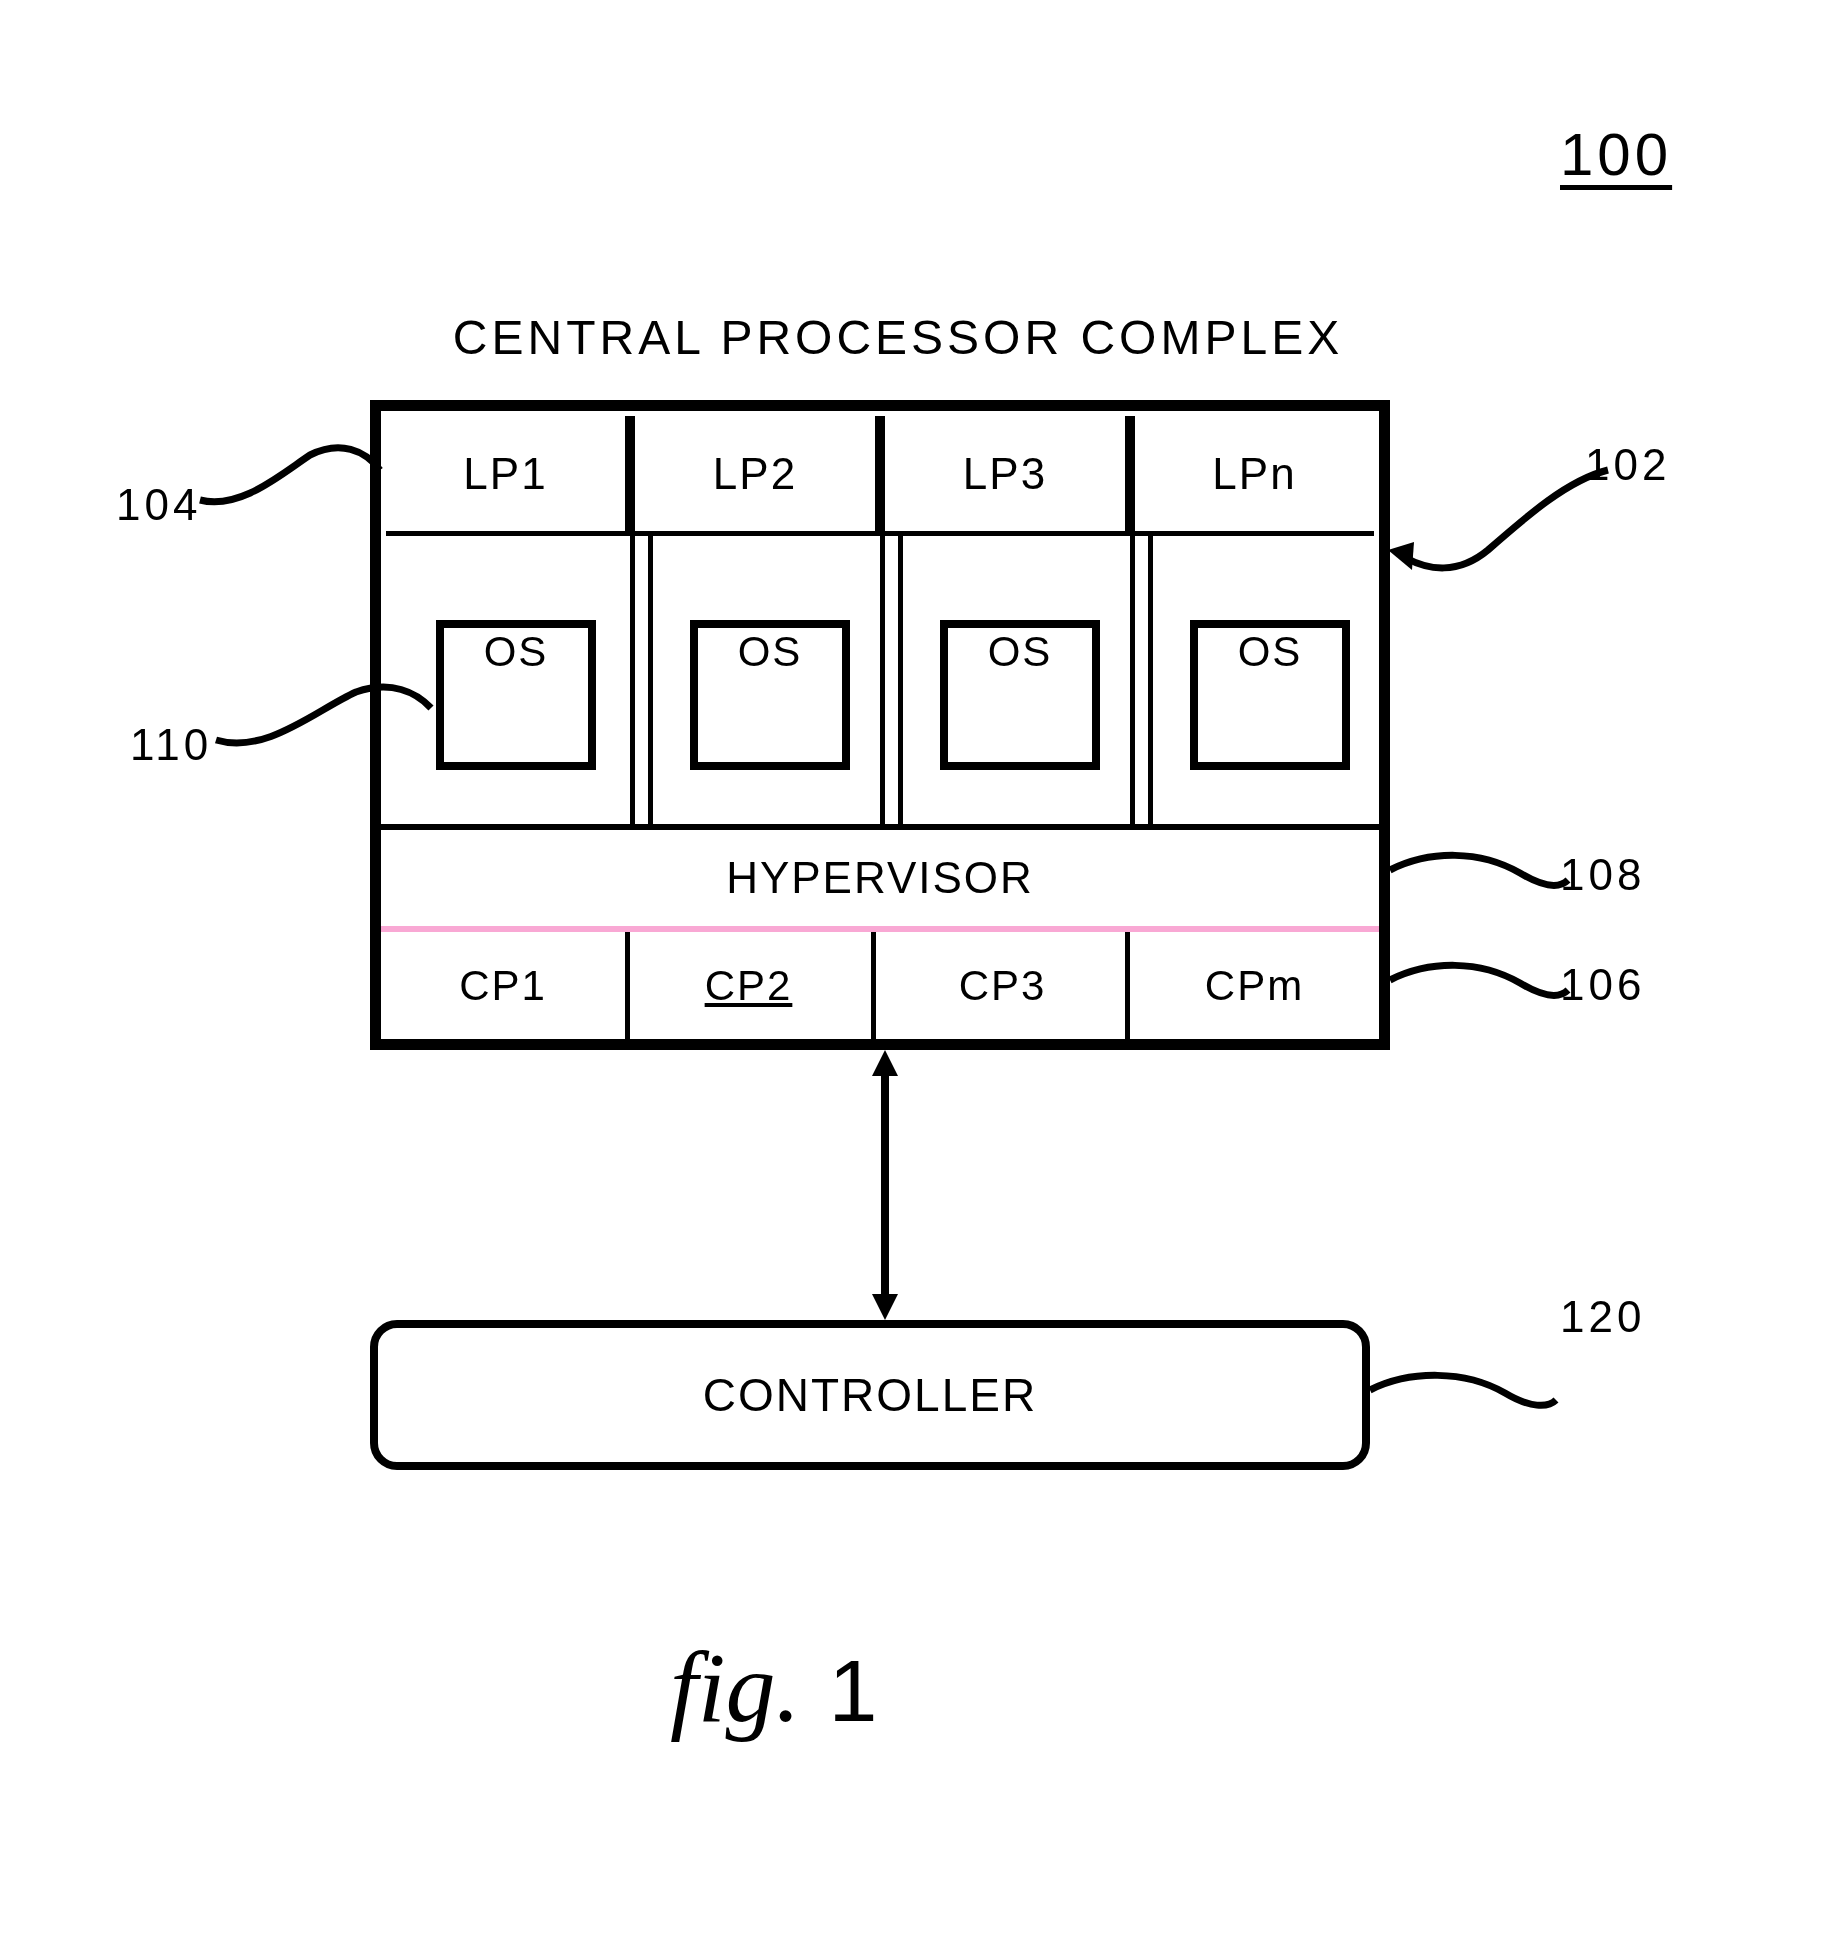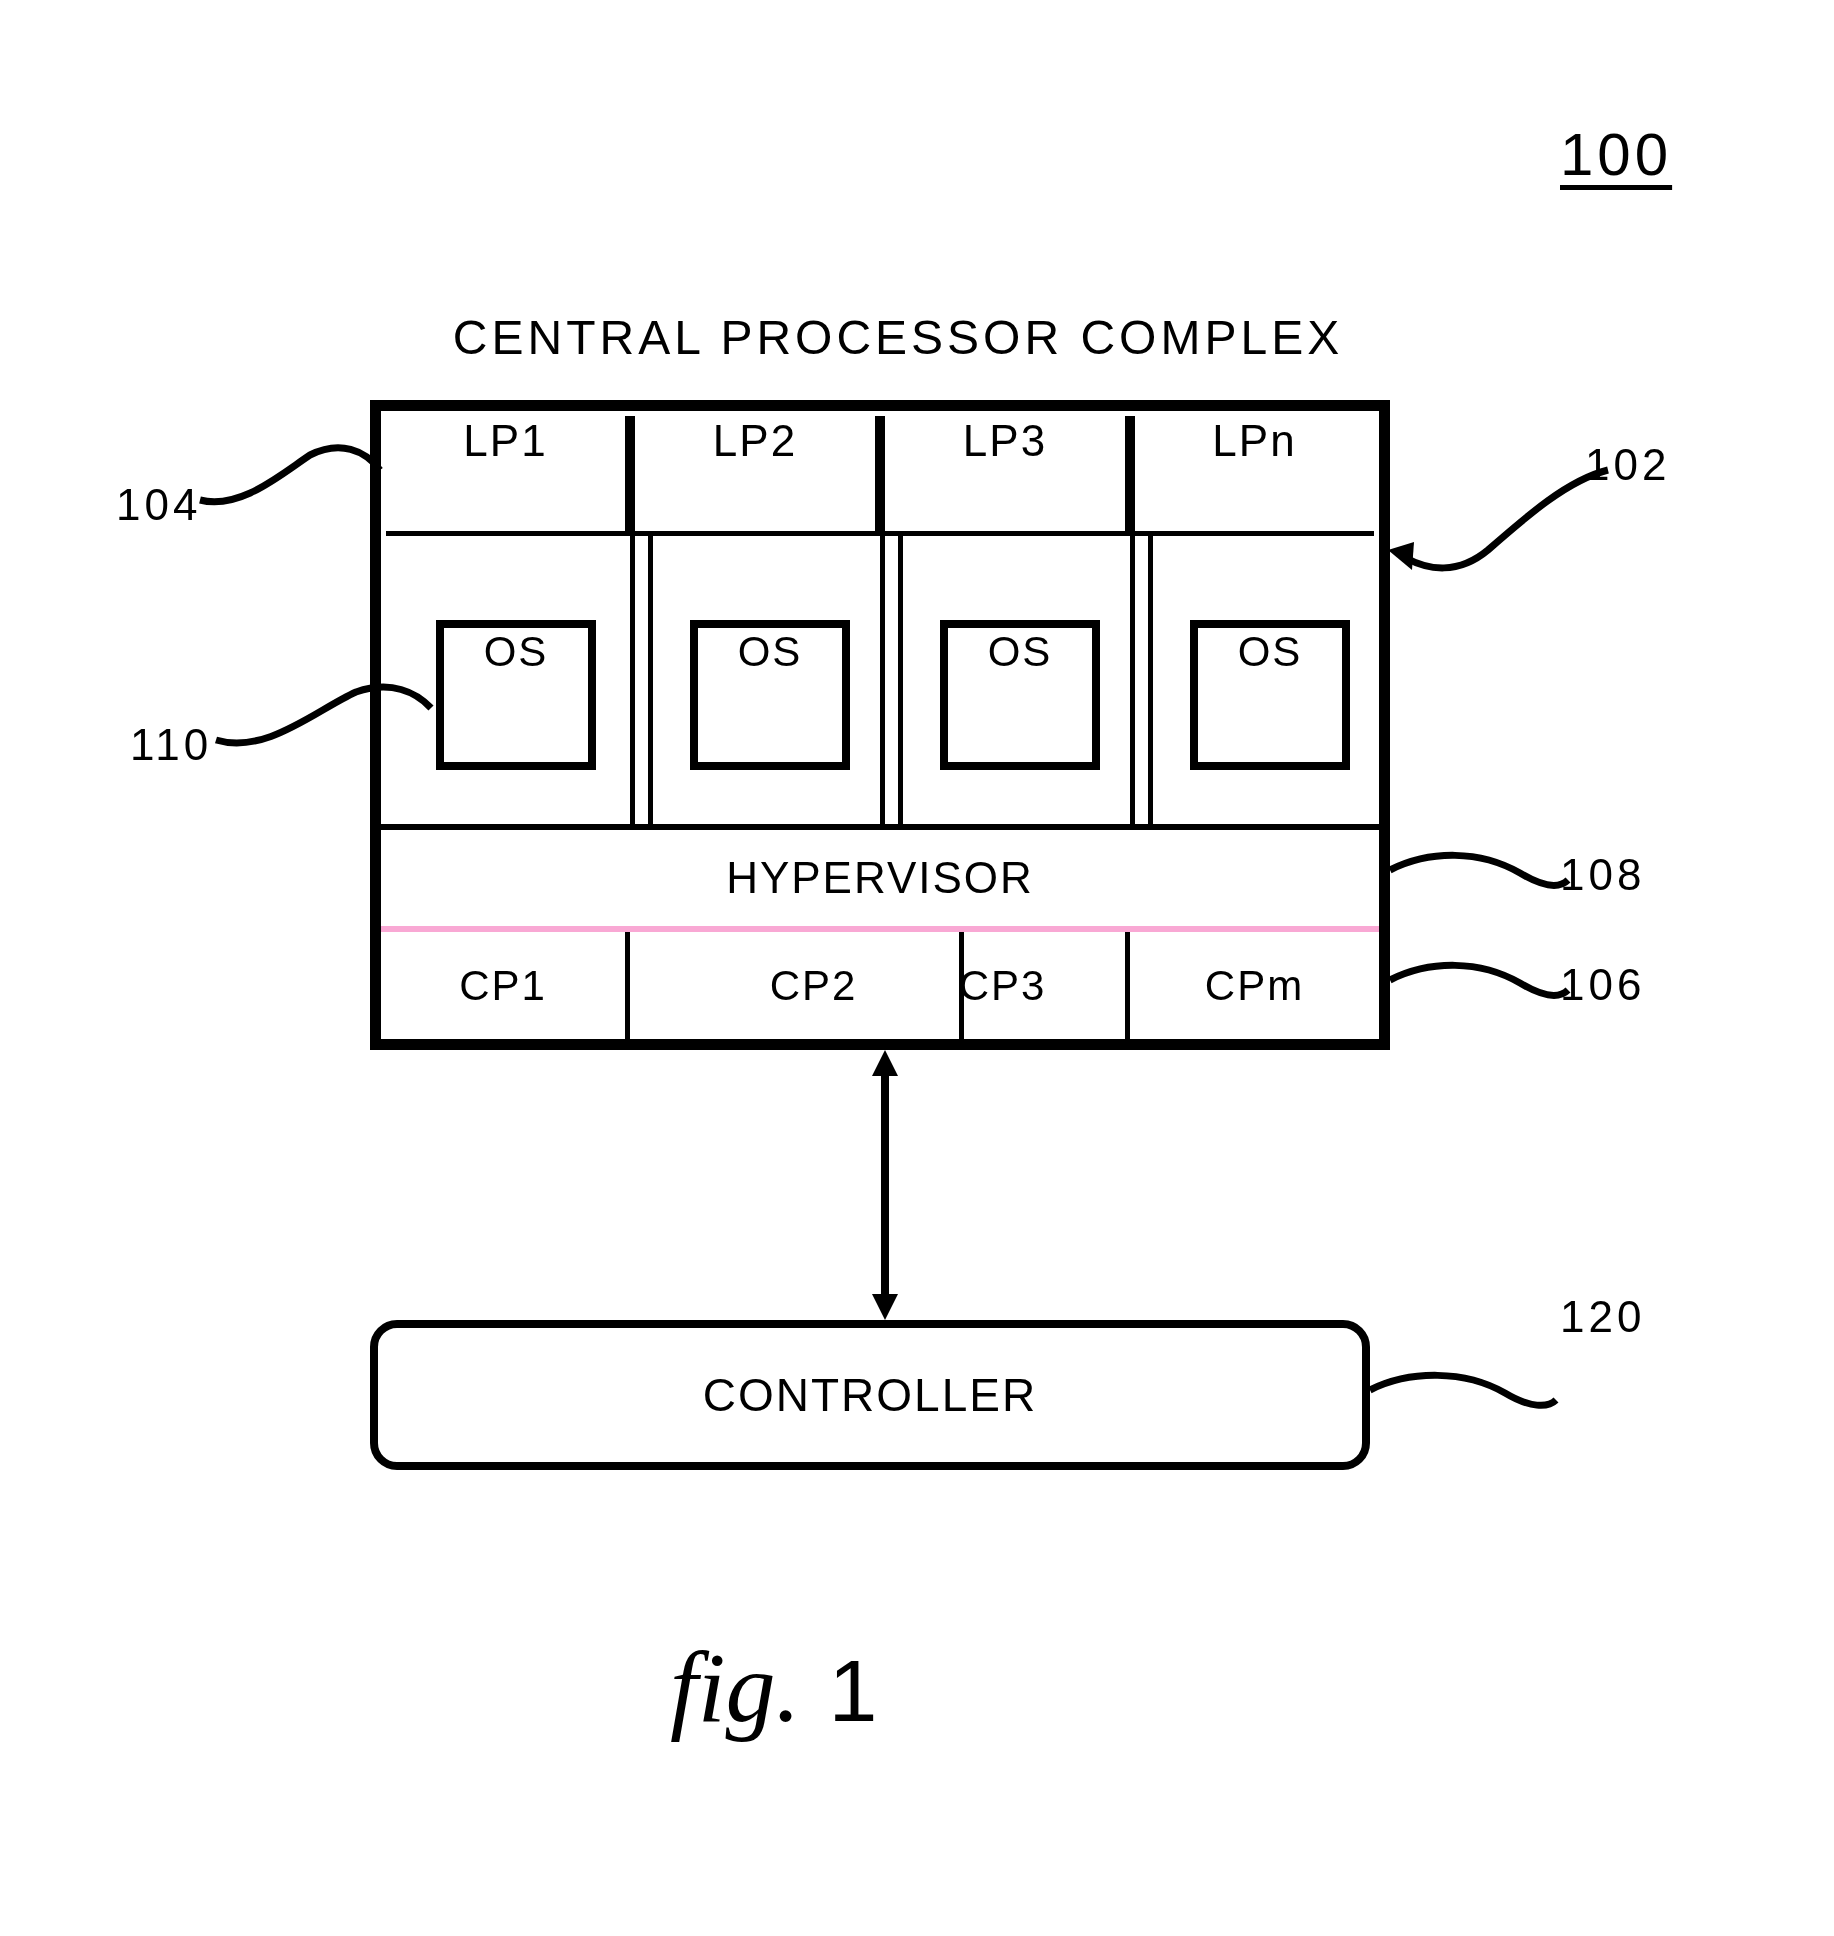--- a/index.html
+++ b/index.html
@@ -32,20 +32,21 @@
     letter-spacing: 4px;
   }
   .cpc-box {
     position: absolute;
     border: 11px solid #000;
   }
   .rowcell {
     position: absolute;
     border: 5px solid #000;
     display: flex;
+    align-items: center;
     justify-content: center;
     font-size: 44px;
     letter-spacing: 2px;
   }
   .osbox {
     position: absolute;
     border: 8px solid #000;
     display: flex;
     align-items: flex-start;
     justify-content: center;
@@ -143,21 +144,21 @@
     <span>OS</span>
   </div>
 
   <div class="hyper" style="left:381px; top:824px; width:998px; height:108px;">
     <span>HYPERVISOR</span>
   </div>
 
   <div class="cp-row" style="left:381px; top:932px; width:249px; height:107px;">
     <span>CP1</span>
   </div>
-  <div class="cp-row" style="left:668px; top:932px; width:296px; height:107px;">
+  <div class="cp-row" style="left:626px; top:932px; width:250px; height:107px;text-decoration:underline;">
     <span>CP2</span>
   </div>
   <div class="cp-row" style="left:880px; top:932px; width:250px; height:107px;">
     <span>CP3</span>
   </div>
   <div class="cp-row" style="left:1130px; top:932px; width:249px; height:107px; border-right:none;">
     <span>CPm</span>
   </div>
 
   <div class="controller" style="left:370px; top:1320px; width:1000px; height:150px;border-radius:27px;">

